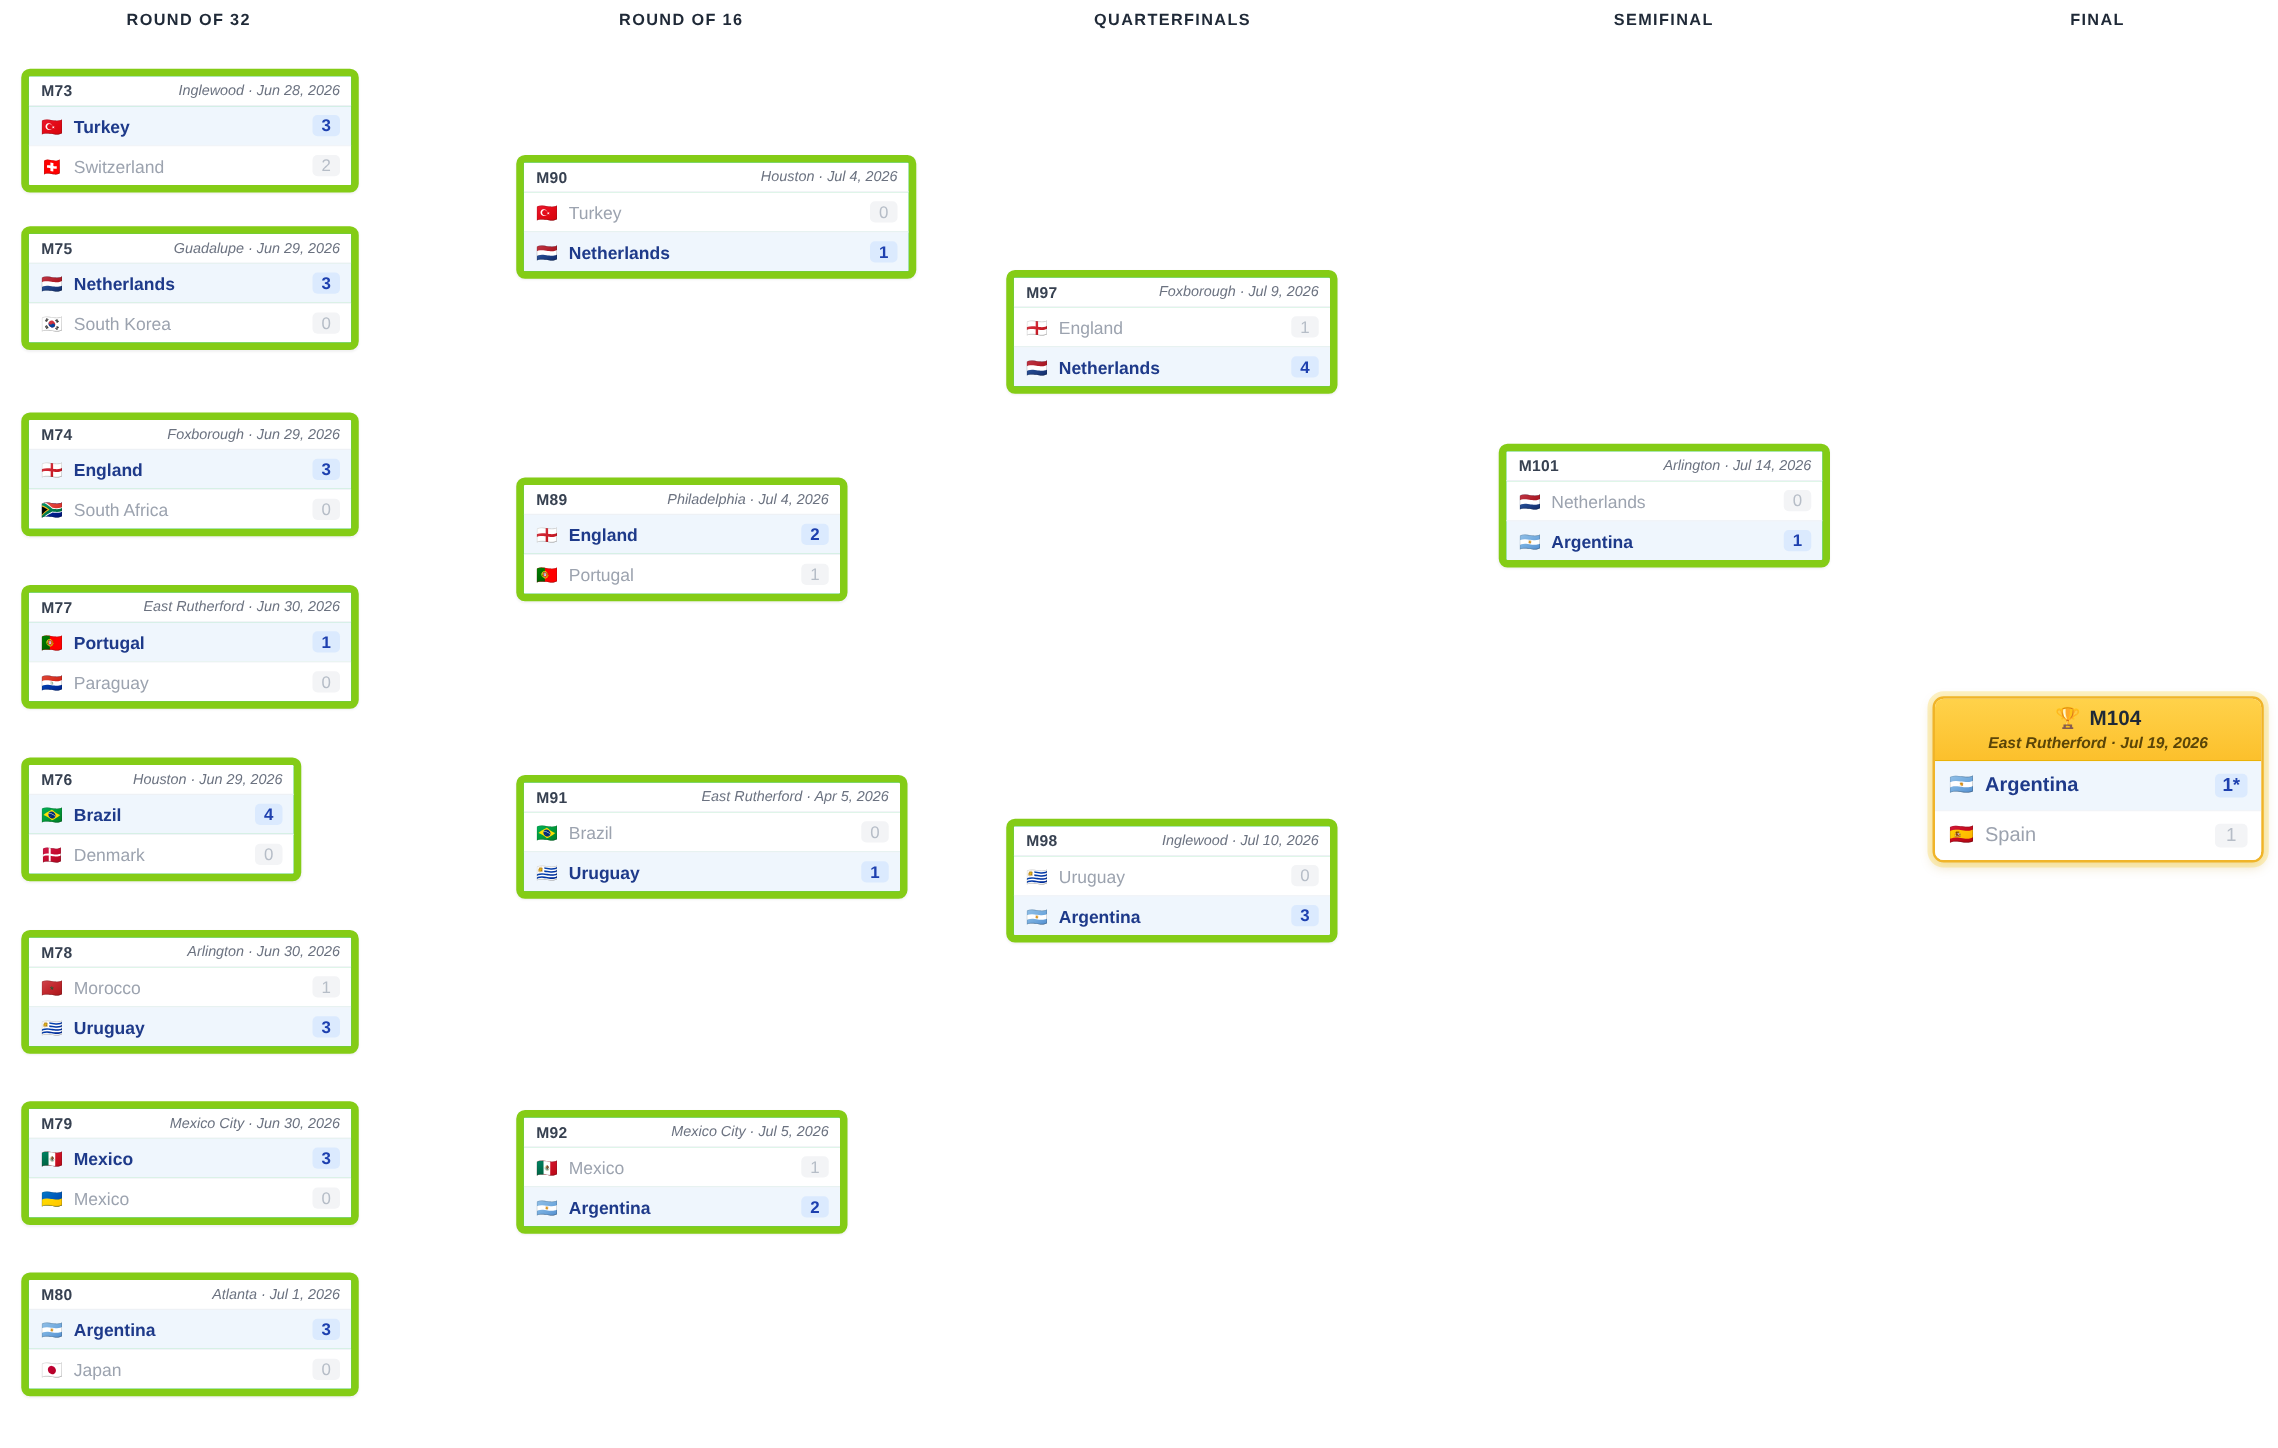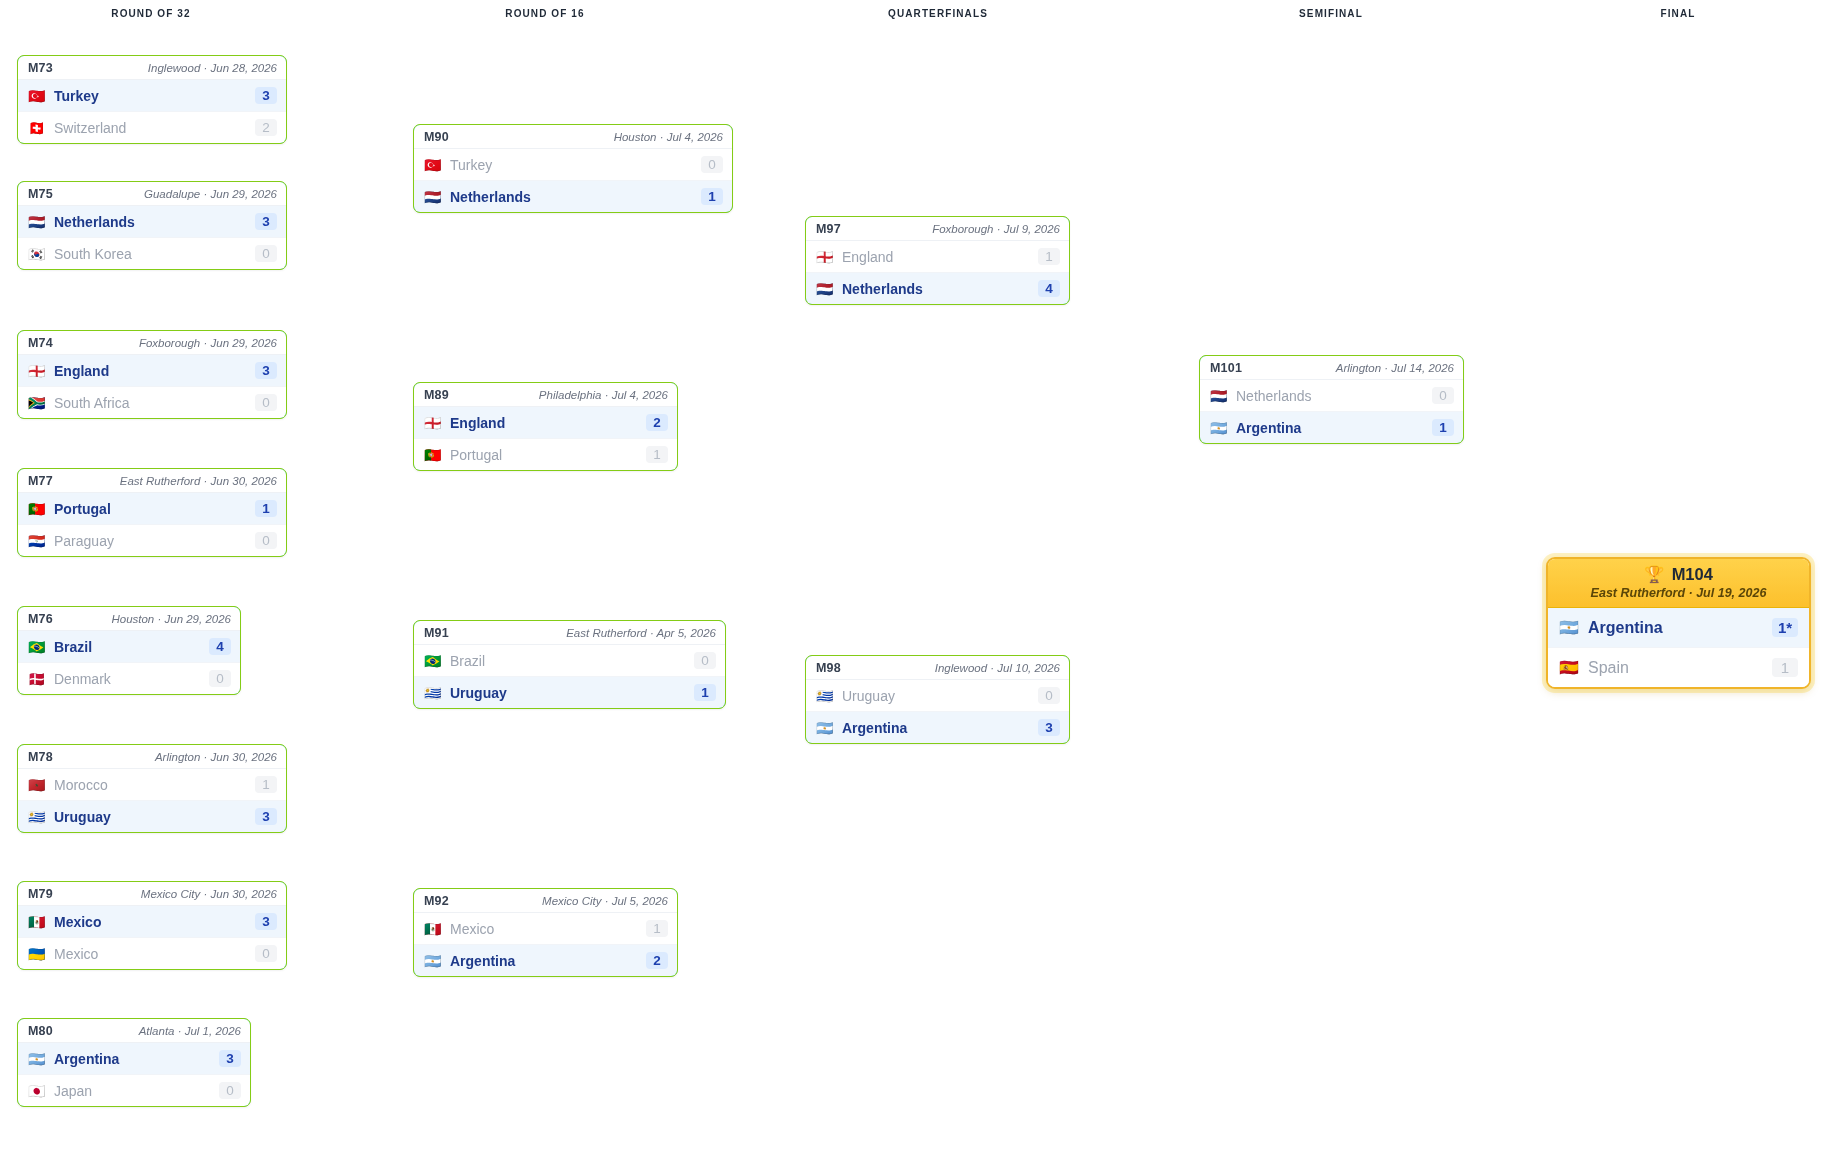--- a/index.html
+++ b/index.html
@@ -19,33 +19,33 @@
   .bracket {
     position: relative;
     width: 1822px;
     height: 1158px;
   }
 
   
   .col-header {
     position: absolute;
     top: 8px;
-    font-size: 10px;
+    font-size: 13px;
     font-weight: bold;
     letter-spacing: 1.1px;
     color: #1f2937;
     text-align: center;
     white-space: nowrap;
   }
 
   
   .match {
     position: absolute;
     background: #22c55e;
-    border: 1px solid #84cc16;
+    border: 6px solid #84cc16;
     border-radius: 7px;
     box-shadow: 0 1px 2px rgba(16,24,40,0.06);
     overflow: hidden;
   }
   .match-head {
     display: flex;
     align-items: center;
     justify-content: space-between;
     padding: 5px 9px 4px 10px;
     background: #ffffff;
@@ -258,21 +258,21 @@
       <span class="team-name">Mexico</span>
       <span class="score">3</span>
     </div>
     <div class="team-row loser">
       <span class="flag">🇺🇦</span>
       <span class="team-name">Mexico</span>
       <span class="score">0</span>
     </div>
   </div>
 
-  <div class="match" style="left:17px; top:1018px; width:234px;">
+  <div class="match" style="left:17px; top:1018px; width:270px;">
     <div class="match-head">
       <span class="match-id">M80</span>
       <span class="match-meta">Atlanta · Jul 1, 2026</span>
     </div>
     <div class="team-row winner">
       <span class="flag">🇦🇷</span>
       <span class="team-name">Argentina</span>
       <span class="score">3</span>
     </div>
     <div class="team-row loser">

